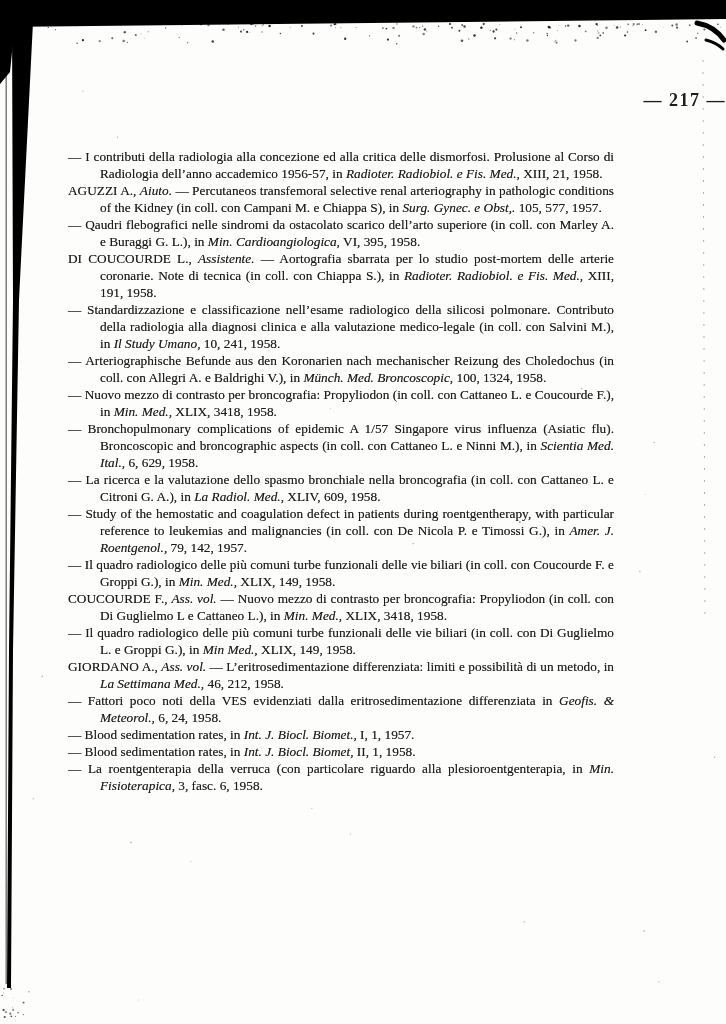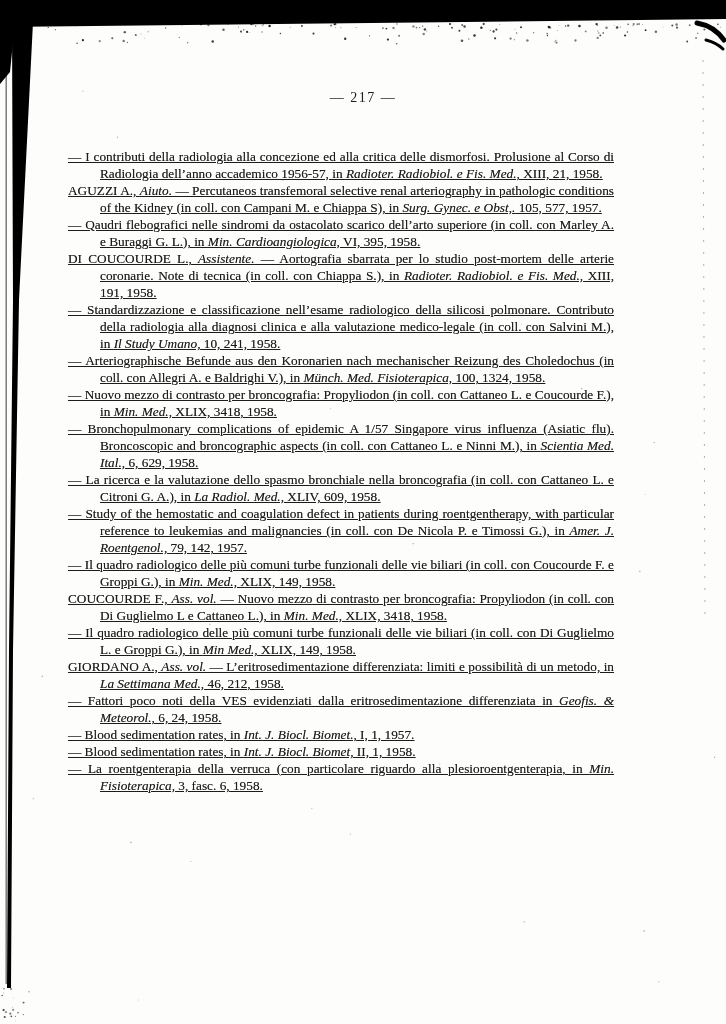--- a/index.html
+++ b/index.html
@@ -10,41 +10,40 @@
     font-family:"Liberation Serif", serif;
     overflow:hidden;
   }
   .scan-artifacts {
     position:absolute; inset:0;
     pointer-events:none;
   }
   .page-number {
     position:absolute;
     top:90px; left:0; width:100%;
-    text-align:center;
-    font-size:14px;
-    font-weight:normal;
+    text-align:right;
+    font-size:18px;
+    font-weight:bold;
     letter-spacing:1.5px;
     color: var(--ink, #1c1c1c);
   }
   .content {
     position:absolute;
     top:148px; left:68px;
     width:546px;
     font-size:13.3px;
     line-height:17px;
     text-align:justify;
     color: var(--ink, #1c1c1c);
     text-shadow: 0 0 0.5px rgba(0,0,0,0.5);
   }
   .content p.entry {
     margin:0;
     padding-left:32px;
     text-indent:-32px;
-    text-decoration:underline;
   }
   .content p.entry.group-start { margin-top:0; }
   .it { font-style:italic; }
 </style>
 </head>
 <body>
 
 <svg class="scan-artifacts" width="726" height="1024" viewBox="0 0 726 1024" xmlns="http://www.w3.org/2000/svg">
   <polygon points="0,0 726,0 726,19 0,27" fill="#000"></polygon>
   <polygon points="0,22 15,22 10,72 0,84" fill="#000"></polygon>
@@ -251,21 +250,21 @@
 </svg>
 
 <div class="page-number">— 217 —</div>
 
 <div class="content">
     <p class="entry"><span>— I contributi della radiologia alla concezione ed alla critica delle dismorfosi. Prolusione al Corso di Radiologia dell’anno accademico 1956-57, in </span><span class="it">Radioter. Radiobiol. e Fis. Med.,</span><span> XIII, 21, 1958.</span></p>
     <p class="entry group-start"><span>AGUZZI A., </span><span class="it">Aiuto.</span><span> — Percutaneos transfemoral selective renal arteriography in pathologic conditions of the Kidney (in coll. con Campani M. e Chiappa S), in </span><span class="it">Surg. Gynec. e Obst,.</span><span> 105, 577, 1957.</span></p>
     <p class="entry"><span>— Qaudri flebografici nelle sindromi da ostacolato scarico dell’arto superiore (in coll. con Marley A. e Buraggi G. L.), in </span><span class="it">Min. Cardioangiologica,</span><span> VI, 395, 1958.</span></p>
     <p class="entry group-start"><span>DI COUCOURDE L., </span><span class="it">Assistente.</span><span> — Aortografia sbarrata per lo studio post-mortem delle arterie coronarie. Note di tecnica (in coll. con Chiappa S.), in </span><span class="it">Radioter. Radiobiol. e Fis. Med.,</span><span> XIII, 191, 1958.</span></p>
     <p class="entry"><span>— Standardizzazione e classificazione nell’esame radiologico della silicosi polmonare. Contributo della radiologia alla diagnosi clinica e alla valutazione medico-legale (in coll. con Salvini M.), in </span><span class="it">Il Study Umano,</span><span> 10, 241, 1958.</span></p>
-    <p class="entry"><span>— Arteriographische Befunde aus den Koronarien nach mechanischer Reizung des Choledochus (in coll. con Allegri A. e Baldrighi V.), in </span><span class="it">Münch. Med. Fisioterapica,</span><span> 100, 1324, 1958.</span></p>
+    <p class="entry"><span>— Arteriographische Befunde aus den Koronarien nach mechanischer Reizung des Choledochus (in coll. con Allegri A. e Baldrighi V.), in </span><span class="it">Münch. Med. Broncoscopic,</span><span> 100, 1324, 1958.</span></p>
     <p class="entry"><span>— Nuovo mezzo di contrasto per broncografia: Propyliodon (in coll. con Cattaneo L. e Coucourde F.), in </span><span class="it">Min. Med.,</span><span> XLIX, 3418, 1958.</span></p>
     <p class="entry"><span>— Bronchopulmonary complications of epidemic A 1/57 Singapore virus influenza (Asiatic flu). Broncoscopic and broncographic aspects (in coll. con Cattaneo L. e Ninni M.), in </span><span class="it">Scientia Med. Ital.,</span><span> 6, 629, 1958.</span></p>
     <p class="entry"><span>— La ricerca e la valutazione dello spasmo bronchiale nella broncografia (in coll. con Cattaneo L. e Citroni G. A.), in </span><span class="it">La Radiol. Med.,</span><span> XLIV, 609, 1958.</span></p>
     <p class="entry"><span>— Study of the hemostatic and coagulation defect in patients during roentgentherapy, with particular reference to leukemias and malignancies (in coll. con De Nicola P. e Timossi G.), in </span><span class="it">Amer. J. Roentgenol.,</span><span> 79, 142, 1957.</span></p>
     <p class="entry"><span>— Il quadro radiologico delle più comuni turbe funzionali delle vie biliari (in coll. con Coucourde F. e Groppi G.), in </span><span class="it">Min. Med.,</span><span> XLIX, 149, 1958.</span></p>
     <p class="entry group-start"><span>COUCOURDE F., </span><span class="it">Ass. vol.</span><span> — Nuovo mezzo di contrasto per broncografia: Propyliodon (in coll. con Di Guglielmo L e Cattaneo L.), in </span><span class="it">Min. Med.,</span><span> XLIX, 3418, 1958.</span></p>
     <p class="entry"><span>— Il quadro radiologico delle più comuni turbe funzionali delle vie biliari (in coll. con Di Guglielmo L. e Groppi G.), in </span><span class="it">Min Med.,</span><span> XLIX, 149, 1958.</span></p>
     <p class="entry group-start"><span>GIORDANO A., </span><span class="it">Ass. vol.</span><span> — L’eritrosedimentazione differenziata: limiti e possibilità di un metodo, in </span><span class="it">La Settimana Med.,</span><span> 46, 212, 1958.</span></p>
     <p class="entry"><span>— Fattori poco noti della VES evidenziati dalla eritrosedimentazione differenziata in </span><span class="it">Geofis. &amp; Meteorol.,</span><span> 6, 24, 1958.</span></p>
     <p class="entry"><span>— Blood sedimentation rates, in </span><span class="it">Int. J. Biocl. Biomet.,</span><span> I, 1, 1957.</span></p>

